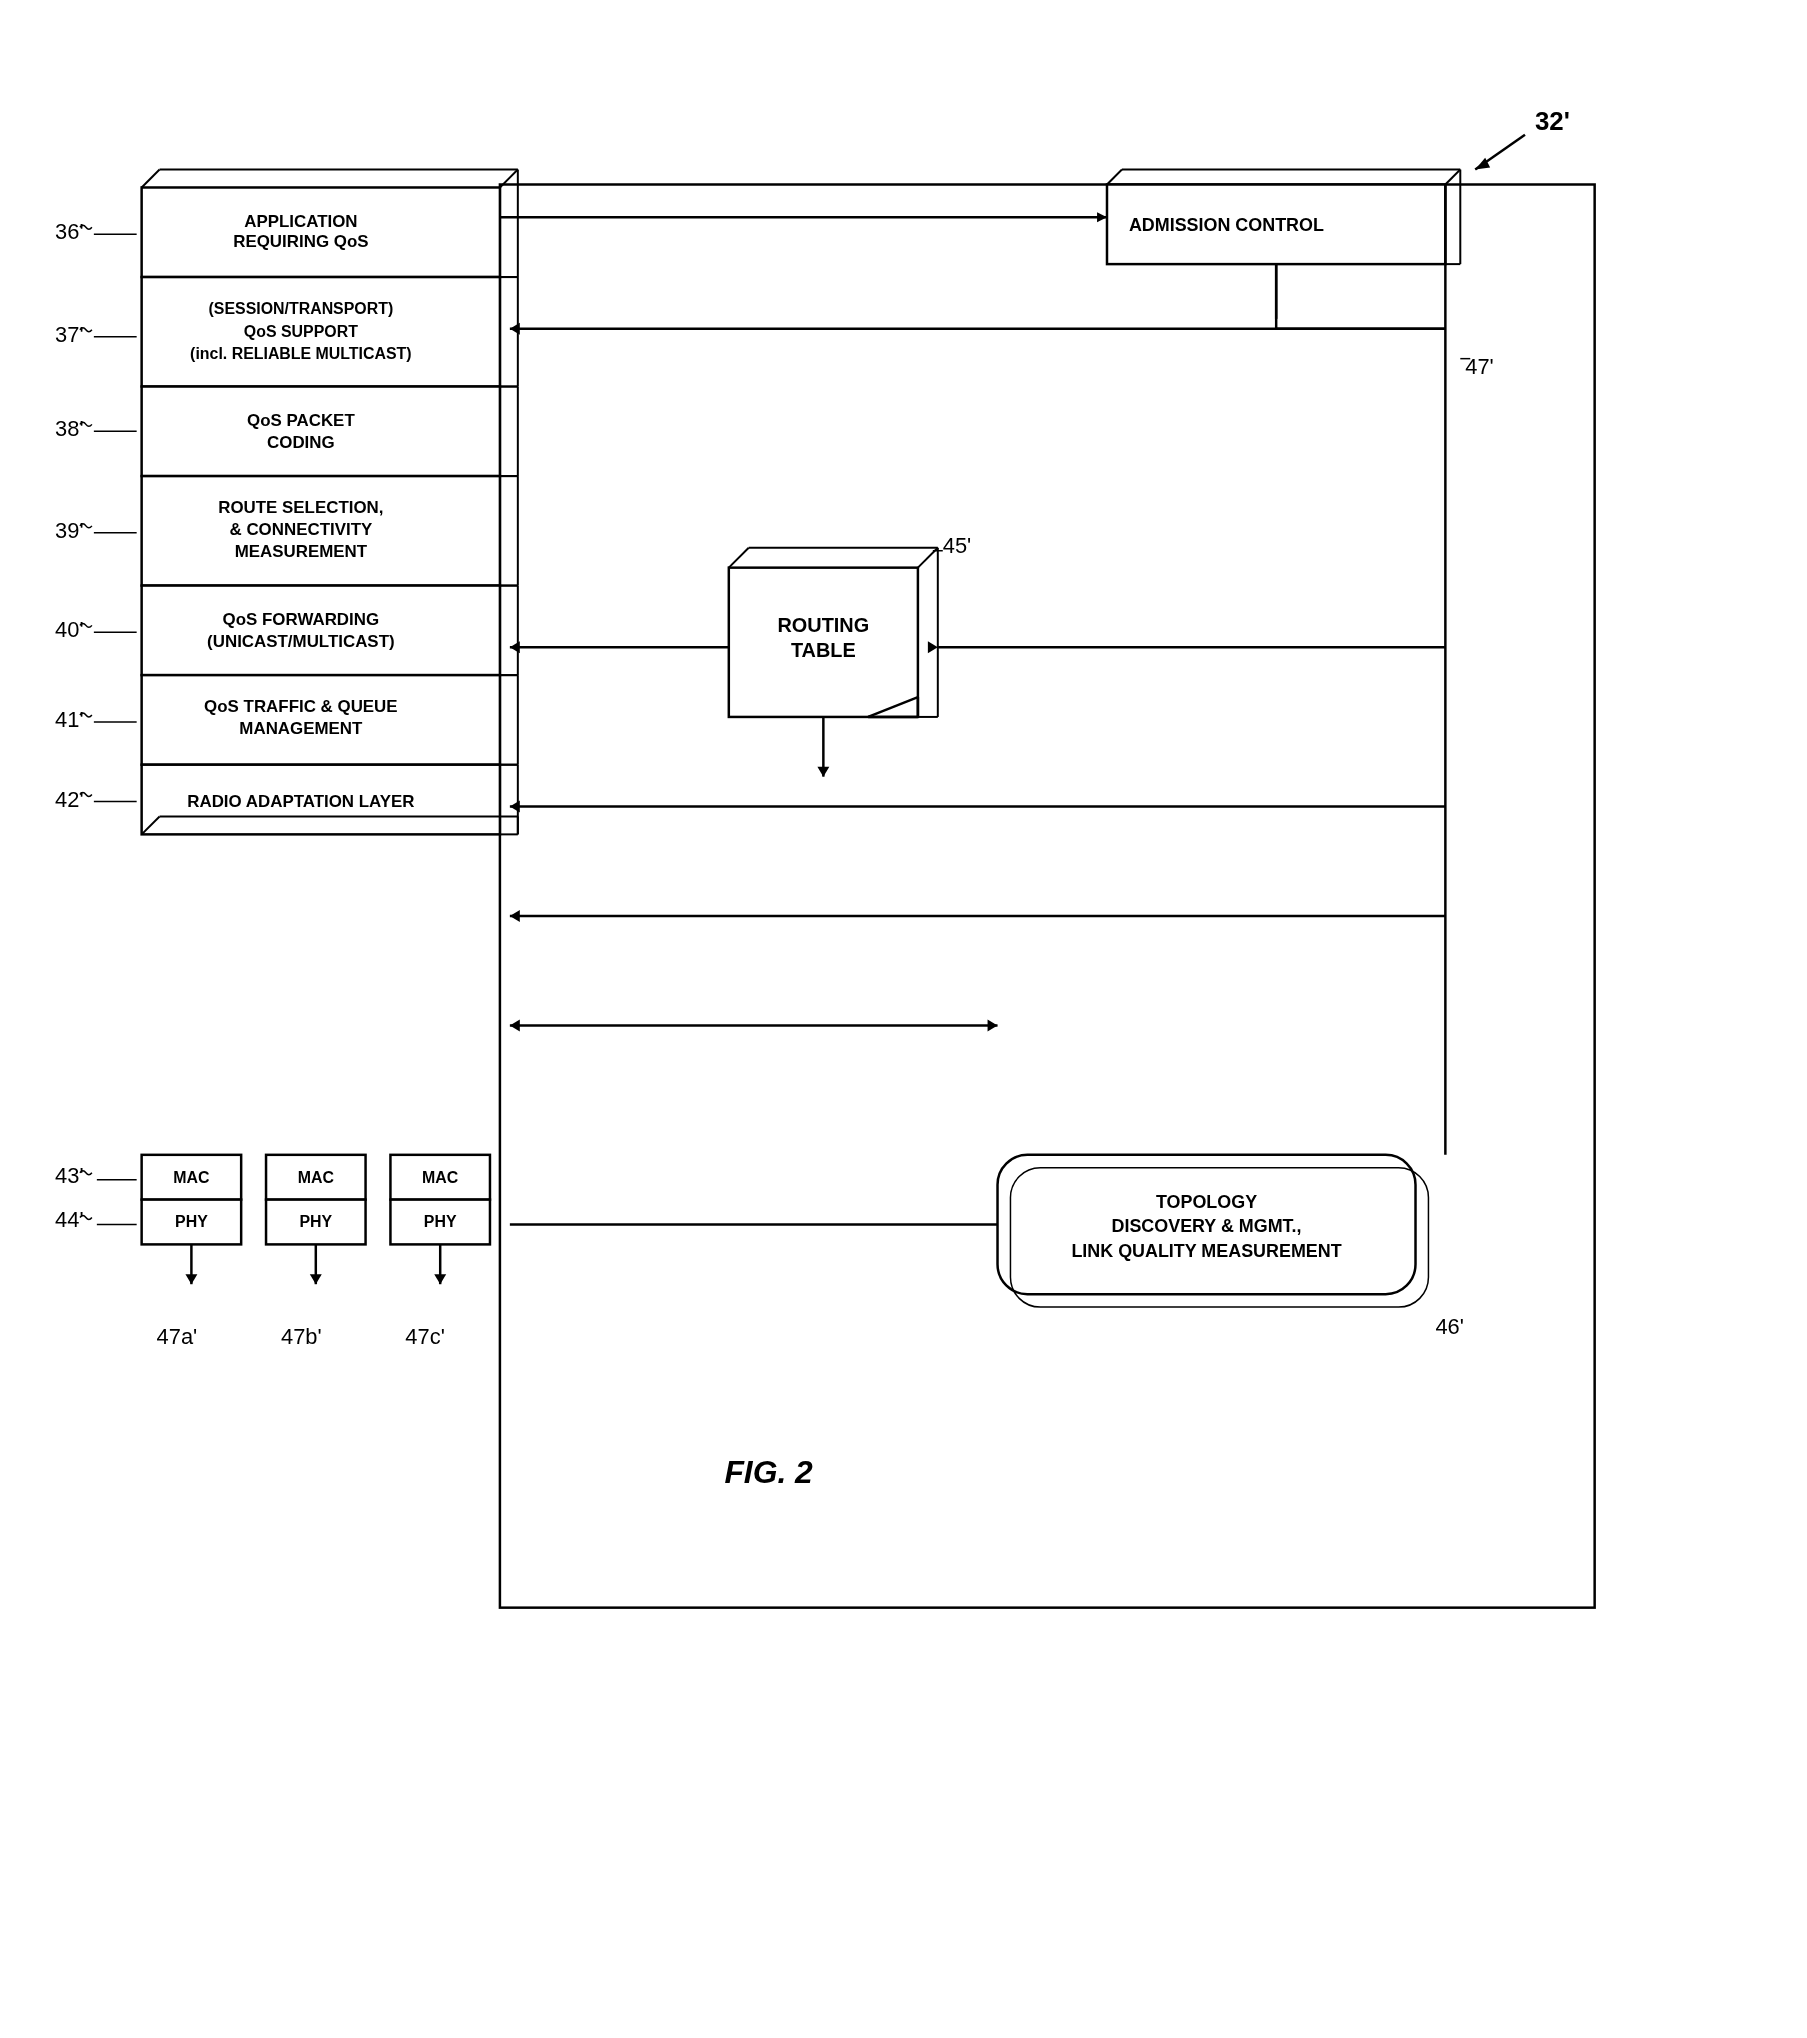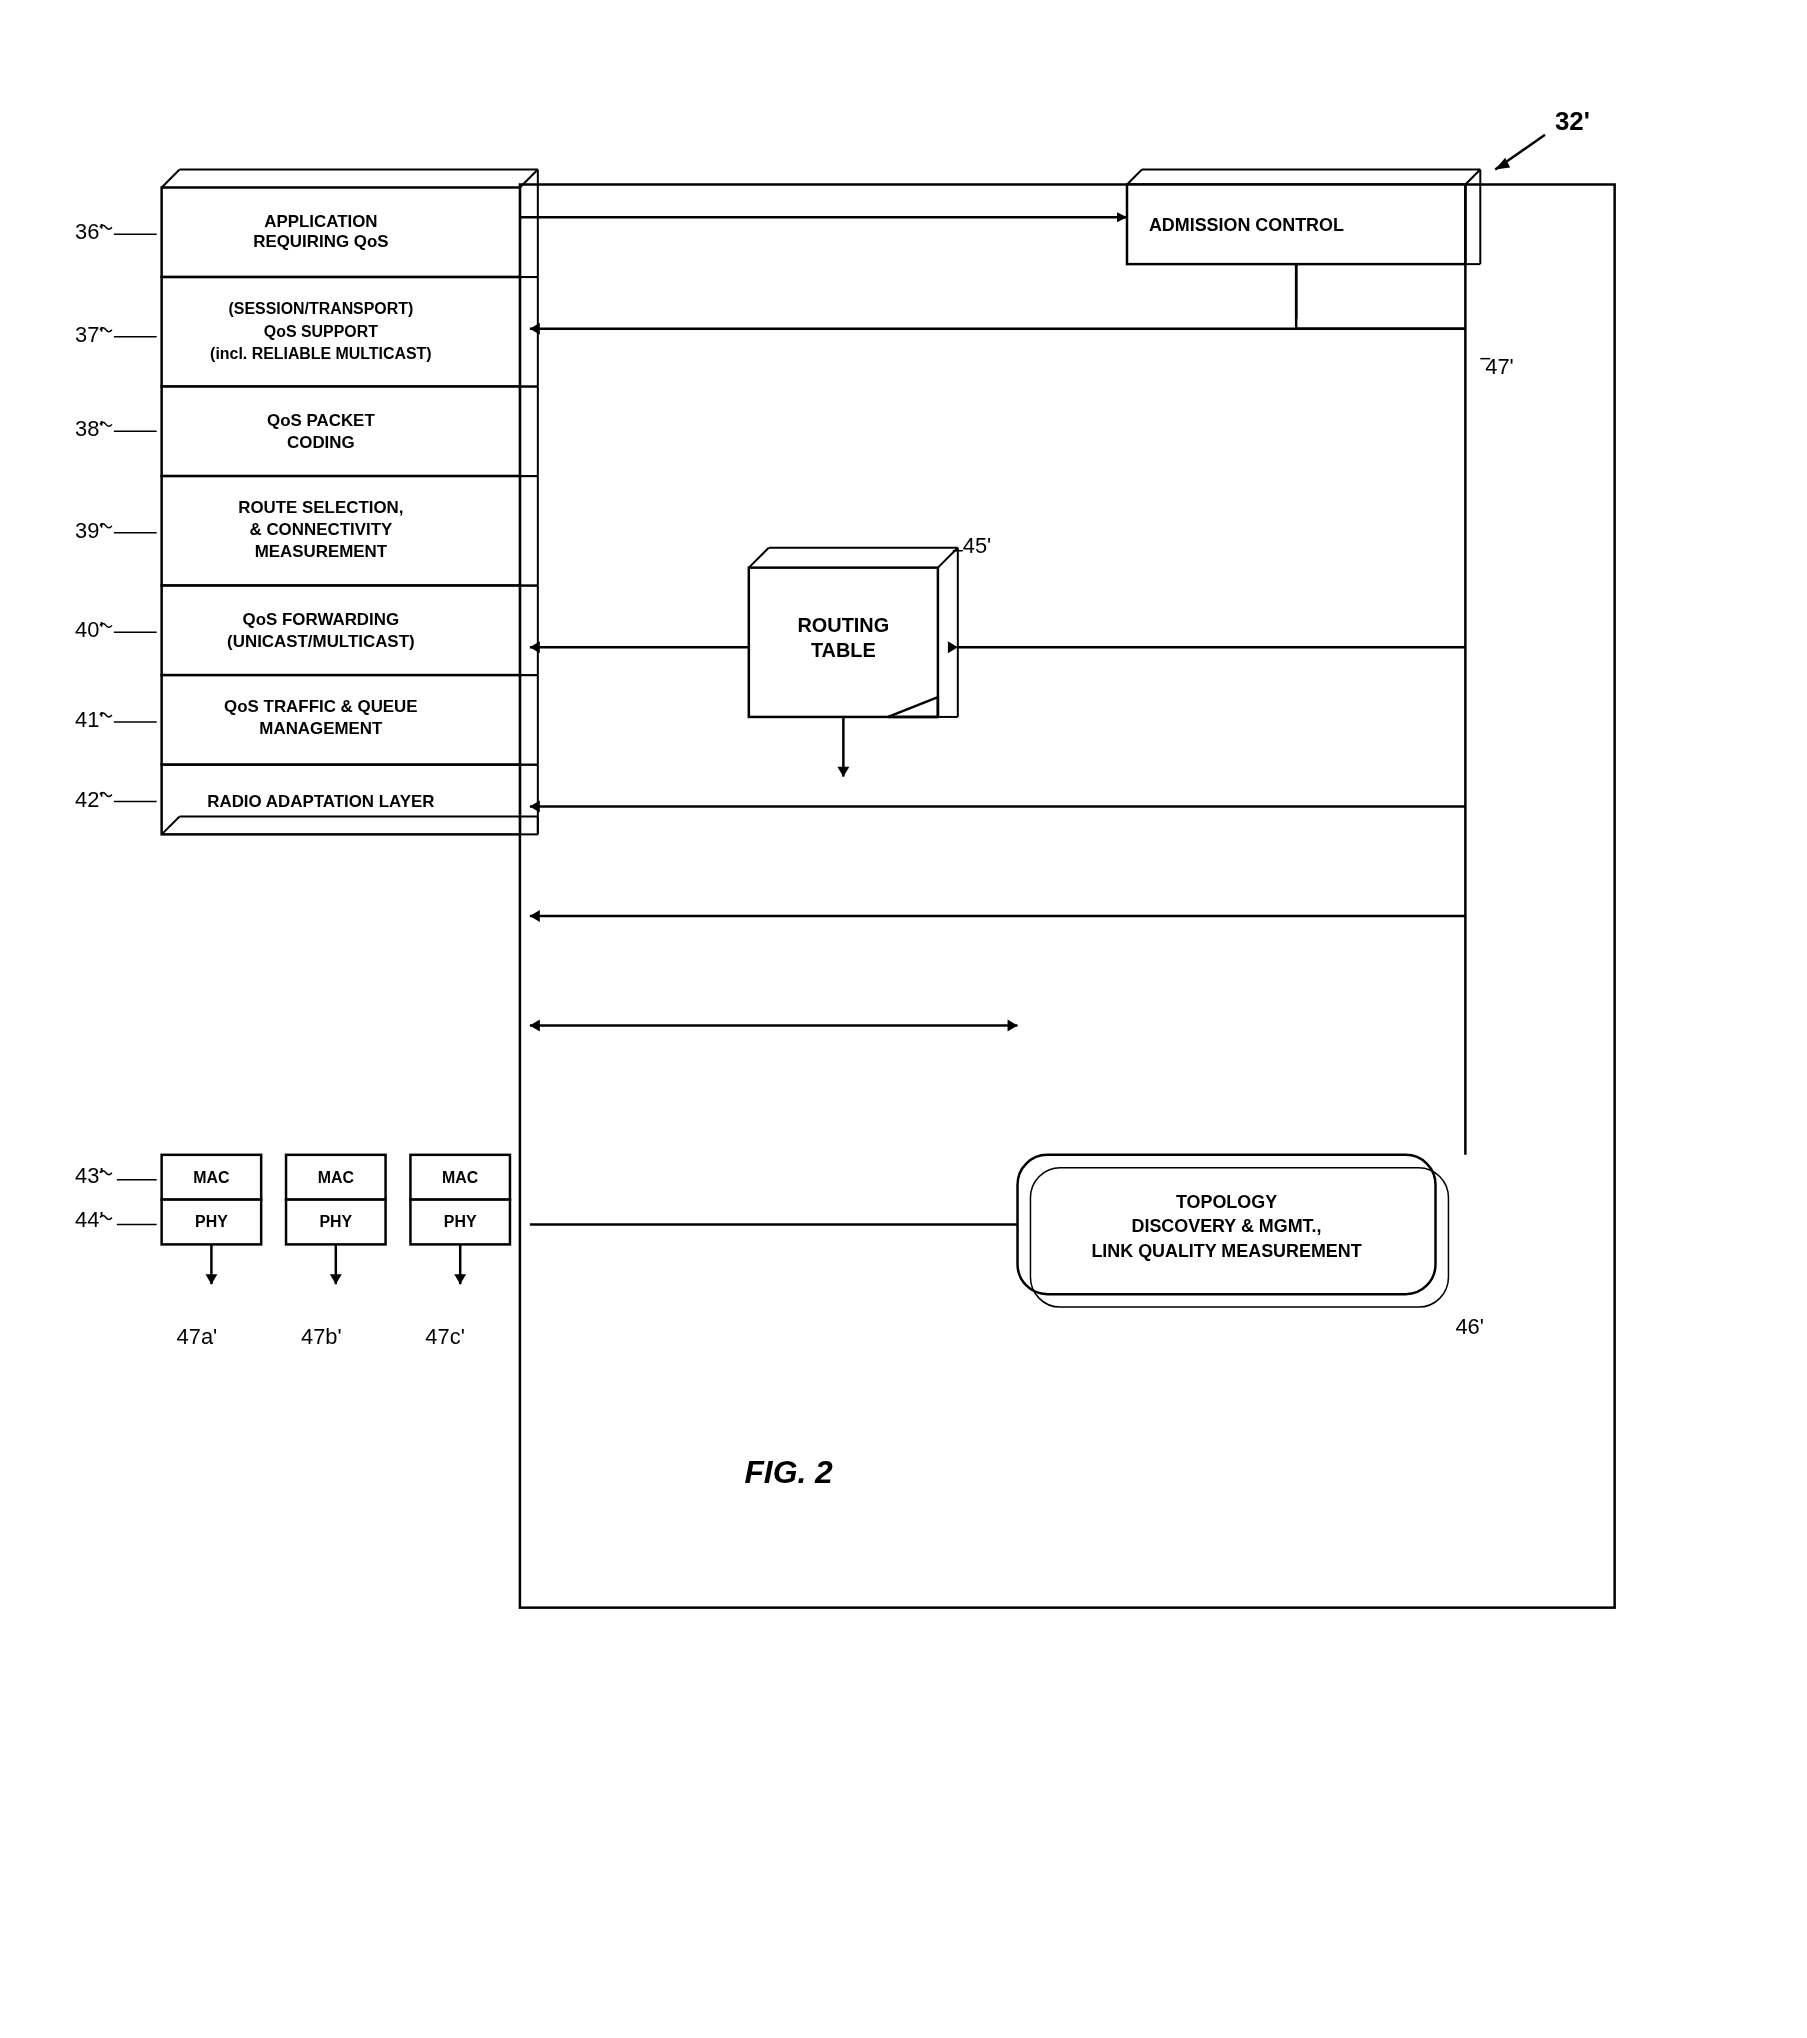--- a/index.html
+++ b/index.html
@@ -8,21 +8,21 @@
       font-family: Arial, sans-serif;
       width: 1808px;
       height: 2039px;
       position: relative;
       overflow: hidden;
     }
 
     .diagram-container {
       position: absolute;
       top: 80px;
-      left: 72px;
+      left: 52px;
       width: 1692px;
       height: 1871px;
     }
 
     
     .arrows-svg {
       position: absolute;
       top: 0;
       left: 0;
       width: 100%;

